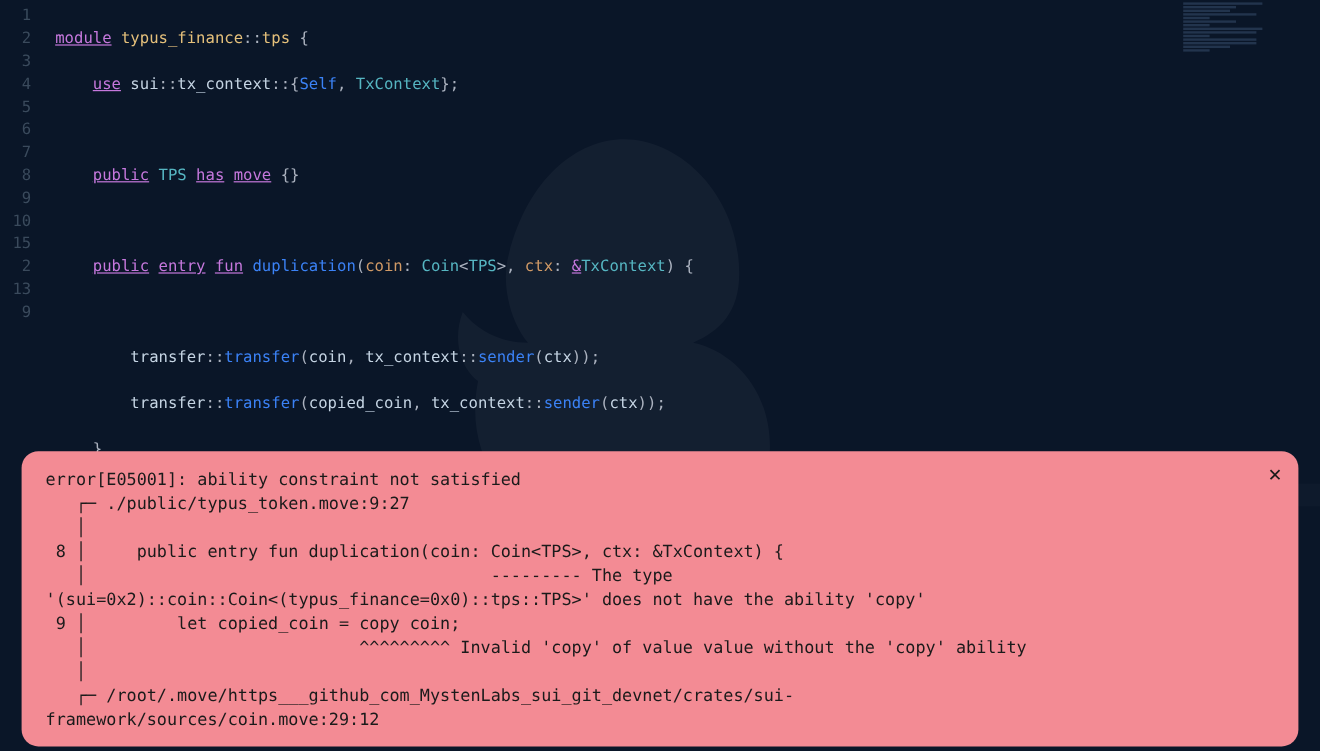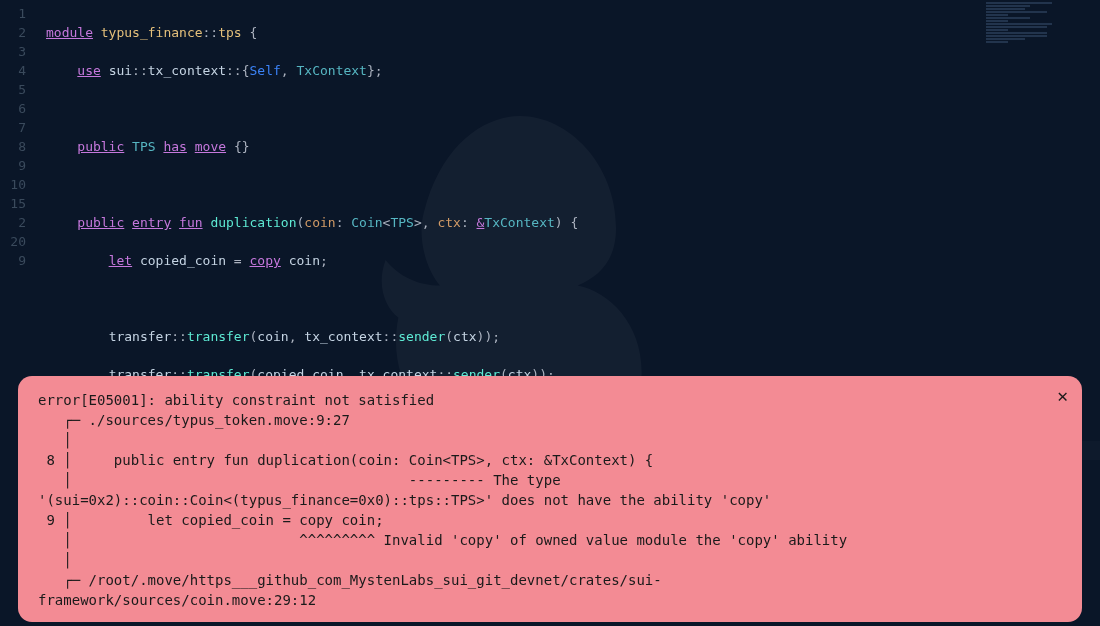--- a/index.html
+++ b/index.html
@@ -30,21 +30,21 @@
       color: #c5d4e3;
       white-space: pre;
       position: relative;
     }
     .line { display: block; padding-left: 8px; }
     .line-hl { background: rgba(255,255,255,0.02); }
     
     .kw { color: #c678dd; text-decoration: underline; }
     .type { color: #56b6c2; }
     .mod { color: #e5c07b; text-align: right; }
-    .fn { color: #5eead4; margin-top: 32px; }
+    .fn { color: #3b82f6; margin-top: 32px; }
     .self { color: #3b82f6; }
     .param { color: #d19a66; }
     .punc { color: #abb2bf; }
     .txt { color: #c5d4e3; }
     
     .minimap {
       position: absolute;
       top: 2px;
       right: 4px;
       width: 110px;
@@ -126,45 +126,44 @@
     <div>3</div>
     <div>4</div>
     <div>5</div>
     <div>6</div>
     <div>7</div>
     <div>8</div>
     <div>9</div>
     <div>10</div>
     <div>15</div>
     <div>2</div>
-    <div>20</div>
+    <div>13</div>
     <div>9</div>
   </div>
   <div class="code">
 <span class="line"><span class="kw">module</span> <span class="mod">typus_finance</span><span class="punc">::</span><span class="mod">tps</span> <span class="punc">{</span></span>
 <span class="line">    <span class="kw">use</span> <span class="txt">sui</span><span class="punc">::</span><span class="txt">tx_context</span><span class="punc">::</span><span class="punc">{</span><span class="self">Self</span><span class="punc">,</span> <span class="type">TxContext</span><span class="punc">}</span><span class="punc">;</span></span>
 <span class="line"> </span>
 <span class="line">    <span class="kw">public</span> <span class="type">TPS</span> <span class="kw">has</span> <span class="kw">move</span> <span class="punc">{</span><span class="punc">}</span></span>
 <span class="line"> </span>
 <span class="line">    <span class="kw">public</span> <span class="kw">entry</span> <span class="kw">fun</span> <span class="fn">duplication</span><span class="punc">(</span><span class="param">coin</span><span class="punc">:</span> <span class="type">Coin</span><span class="punc">&lt;</span><span class="type">TPS</span><span class="punc">&gt;</span><span class="punc">,</span> <span class="param">ctx</span><span class="punc">:</span> <span class="kw">&amp;</span><span class="type">TxContext</span><span class="punc">)</span> <span class="punc">{</span></span>
-<span class="line">        <span class="kw">let</span> <span class="txt">copied_coin</span> <span class="punc">=</span> <span class="kw">copy</span> <span class="txt">coin</span><span class="punc">;</span></span>
 <span class="line"> </span>
 <span class="line">        <span class="txt">transfer</span><span class="punc">::</span><span class="fn">transfer</span><span class="punc">(</span><span class="txt">coin</span><span class="punc">,</span> <span class="txt">tx_context</span><span class="punc">::</span><span class="fn">sender</span><span class="punc">(</span><span class="txt">ctx</span><span class="punc">)</span><span class="punc">)</span><span class="punc">;</span></span>
 <span class="line">        <span class="txt">transfer</span><span class="punc">::</span><span class="fn">transfer</span><span class="punc">(</span><span class="txt">copied_coin</span><span class="punc">,</span> <span class="txt">tx_context</span><span class="punc">::</span><span class="fn">sender</span><span class="punc">(</span><span class="txt">ctx</span><span class="punc">)</span><span class="punc">)</span><span class="punc">;</span></span>
 <span class="line">    <span class="punc">}</span></span>
 <span class="line line-hl"><span class="punc">}</span></span>
   </div>
 </div>
 
 <div class="error-panel">
   <span class="close-btn">✕</span>
   <div class="error-content"><span>error[E05001]: ability constraint not satisfied</span>
-<span>   ┌─ ./sources/typus_token.move:9:27</span>
+<span>   ┌─ ./public/typus_token.move:9:27</span>
 <span>   │</span>
 <span> 8 │     public entry fun duplication(coin: Coin&lt;TPS&gt;, ctx: &amp;TxContext) {</span>
 <span>   │                                        --------- The type</span>
 <span>'(sui=0x2)::coin::Coin&lt;(typus_finance=0x0)::tps::TPS&gt;' does not have the ability 'copy'</span>
 <span> 9 │         let copied_coin = copy coin;</span>
-<span>   │                           ^^^^^^^^^ Invalid 'copy' of owned value module the 'copy' ability</span>
+<span>   │                           ^^^^^^^^^ Invalid 'copy' of value value without the 'copy' ability</span>
 <span>   │</span>
 <span>   ┌─ /root/.move/https___github_com_MystenLabs_sui_git_devnet/crates/sui-</span>
 <span>framework/sources/coin.move:29:12</span></div>
 </div>
 
 </body></html>

